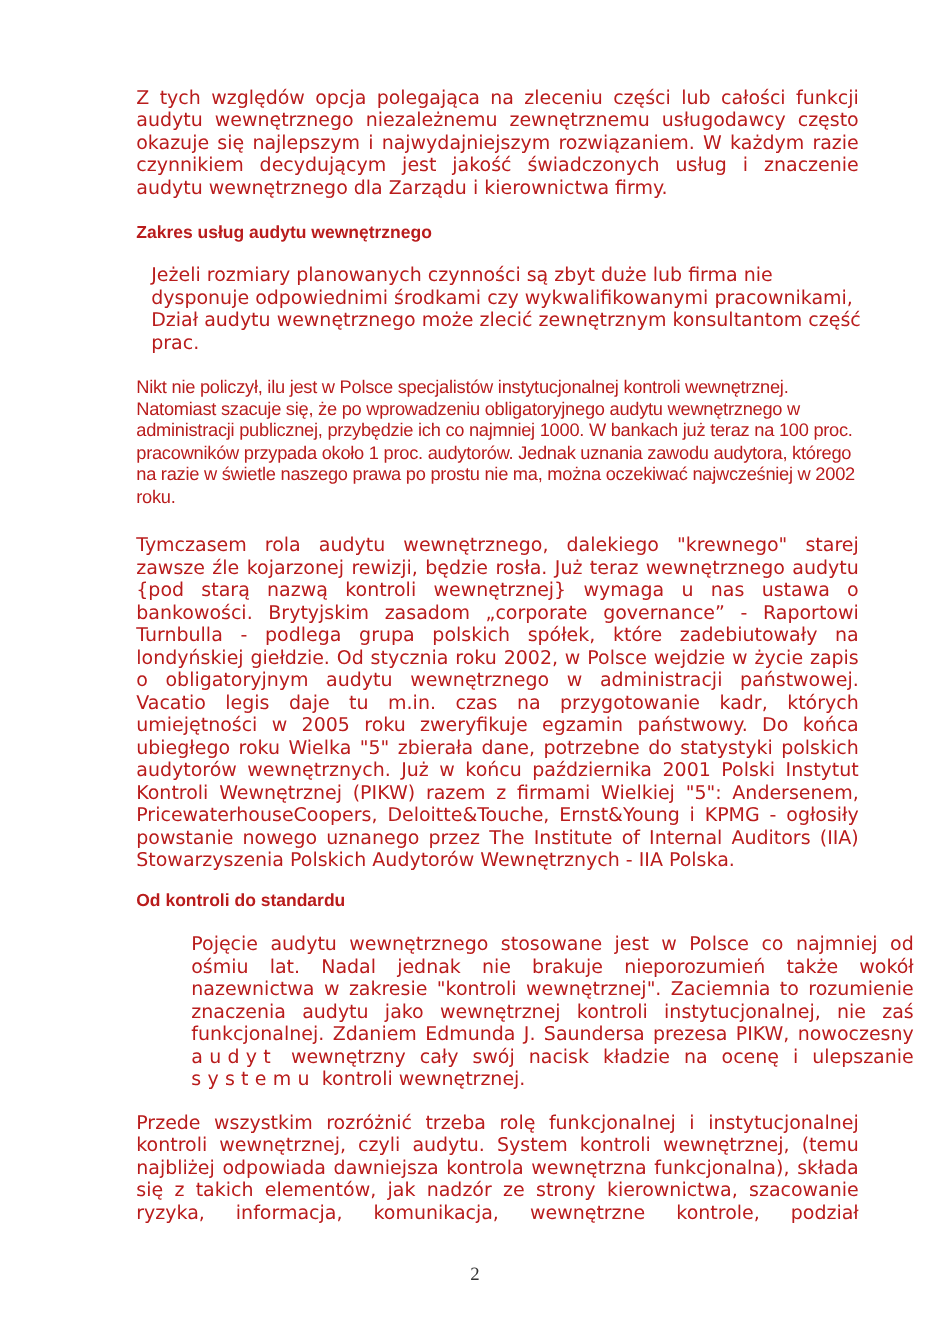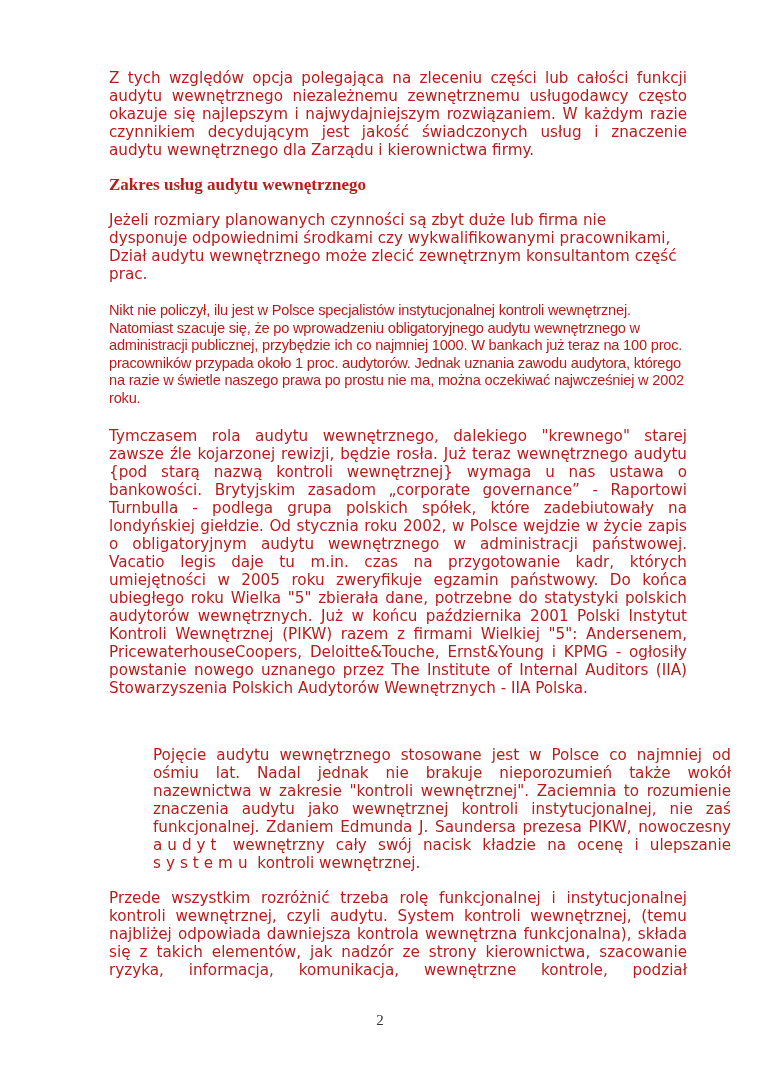--- a/index.html
+++ b/index.html
@@ -7,25 +7,25 @@
   .page { position: absolute; left: 0; top: 0; width: 760px; height: 1075px; background: #fff; }
   .block { position: absolute; left: 109px; width: 578px; color: #b91c1c; }
   .body-text {
     font-family: "DejaVu Sans", sans-serif;
     font-size: 15.2px;
     line-height: 18px;
     margin: 0;
   }
   .justify { text-align: justify; }
   .justify-all { text-align: justify; text-align-last: justify; }
-  .left { text-align: left; }
+  .left { text-align: left; margin-left: 12px; }
   .heading {
-    font-family: Liberation Serif, serif;
+    font-family: Liberation Sans, sans-serif;
     font-weight: bold;
-    font-size: 17px;
+    font-size: 14px;
     line-height: 18px;
     margin: 0;
   }
   .inset {
     font-family: Liberation Sans, sans-serif;
     font-size: 14.6px;
     line-height: 17.6px;
     margin: 0;
     letter-spacing: -0.2px;
   }
@@ -45,20 +45,21 @@
   <p class="block body-text justify" style="top:69px;">Z tych względów opcja polegająca na zleceniu części lub całości funkcji audytu wewnętrznego niezależnemu zewnętrznemu usługodawcy często okazuje się najlepszym i najwydajniejszym rozwiązaniem. W każdym razie czynnikiem decydującym jest jakość świadczonych usług i znaczenie audytu wewnętrznego dla Zarządu i kierownictwa firmy.</p>
 
   <h2 class="block heading" style="top:176px;">Zakres usług audytu wewnętrznego</h2>
 
   <p class="block body-text left" style="top:211px; width:572px;">Jeżeli rozmiary planowanych czynności są zbyt duże lub firma nie dysponuje odpowiednimi środkami czy wykwalifikowanymi pracownikami, Dział audytu wewnętrznego może zlecić zewnętrznym konsultantom część prac.</p>
 
   <p class="block inset left" style="top:302px; width:580px;">Nikt nie policzył, ilu jest w Polsce specjalistów instytucjonalnej kontroli wewnętrznej. Natomiast szacuje się, że po wprowadzeniu obligatoryjnego audytu wewnętrznego w administracji publicznej, przybędzie ich co najmniej 1000. W bankach już teraz na 100 proc. pracowników przypada około 1 proc. audytorów. Jednak uznania zawodu audytora, którego na razie w świetle naszego prawa po prostu nie ma, można oczekiwać najwcześniej w 2002 roku.</p>
 
   <p class="block body-text justify" style="top:427px;">Tymczasem rola audytu wewnętrznego, dalekiego "krewnego" starej zawsze źle kojarzonej rewizji, będzie rosła. Już teraz wewnętrznego audytu {pod starą nazwą kontroli wewnętrznej} wymaga u nas ustawa o bankowości. Brytyjskim zasadom „corporate governance” - Raportowi Turnbulla - podlega grupa polskich spółek, które zadebiutowały na londyńskiej giełdzie. Od stycznia roku 2002, w Polsce wejdzie w życie zapis o obligatoryjnym audytu wewnętrznego w administracji państwowej. Vacatio legis daje tu m.in. czas na przygotowanie kadr, których umiejętności w 2005 roku zweryfikuje egzamin państwowy. Do końca ubiegłego roku Wielka "5" zbierała dane, potrzebne do statystyki polskich audytorów wewnętrznych. Już w końcu października 2001 Polski Instytut Kontroli Wewnętrznej (PIKW) razem z firmami Wielkiej "5": Andersenem, PricewaterhouseCoopers, Deloitte&amp;Touche, Ernst&amp;Young i KPMG - ogłosiły powstanie nowego uznanego przez The Institute of Internal Auditors (IIA) Stowarzyszenia Polskich Audytorów Wewnętrznych - IIA Polska.</p>
 
+  <h2 class="block heading" style="top:711px;">Od kontroli do standardu</h2>
 
   <p class="block body-text justify" style="top:746px;margin-left:44px;">
     <span>Pojęcie audytu wewnętrznego stosowane jest w Polsce co najmniej od ośmiu lat. Nadal jednak nie brakuje nieporozumień także wokół nazewnictwa w zakresie "kontroli wewnętrznej". Zaciemnia to rozumienie znaczenia audytu jako wewnętrznej kontroli instytucjonalnej, nie zaś funkcjonalnej. Zdaniem Edmunda J. Saundersa prezesa PIKW, nowoczesny </span><span class="spaced">audyt</span><span> wewnętrzny cały swój nacisk kładzie na ocenę i ulepszanie </span><span class="spaced">systemu</span><span> kontroli wewnętrznej.</span>
   </p>
 
   <p class="block body-text justify-all" style="top:889px;">Przede wszystkim rozróżnić trzeba rolę funkcjonalnej i instytucjonalnej kontroli wewnętrznej, czyli audytu. System kontroli wewnętrznej, (temu najbliżej odpowiada dawniejsza kontrola wewnętrzna funkcjonalna), składa się z takich elementów, jak nadzór ze strony kierownictwa, szacowanie ryzyka, informacja, komunikacja, wewnętrzne kontrole, podział</p>
 
   <div class="pagenum">2</div>
 
 </div>

